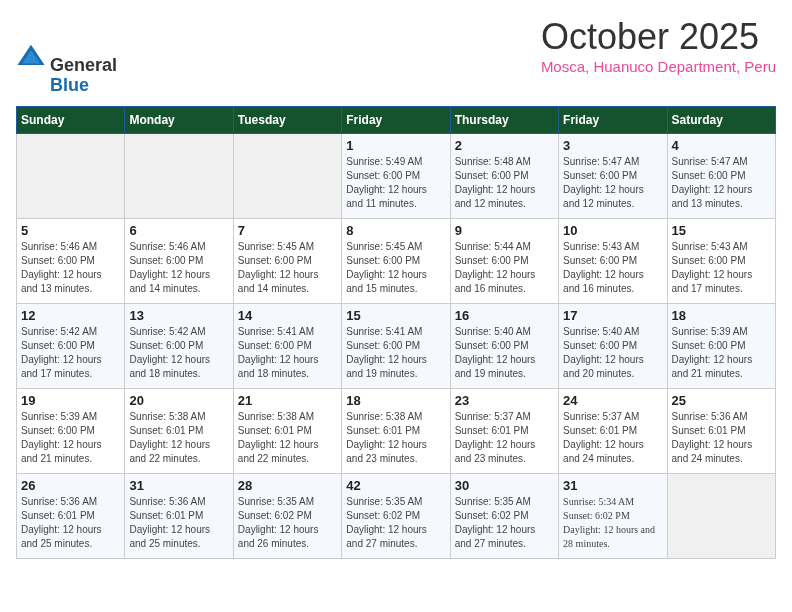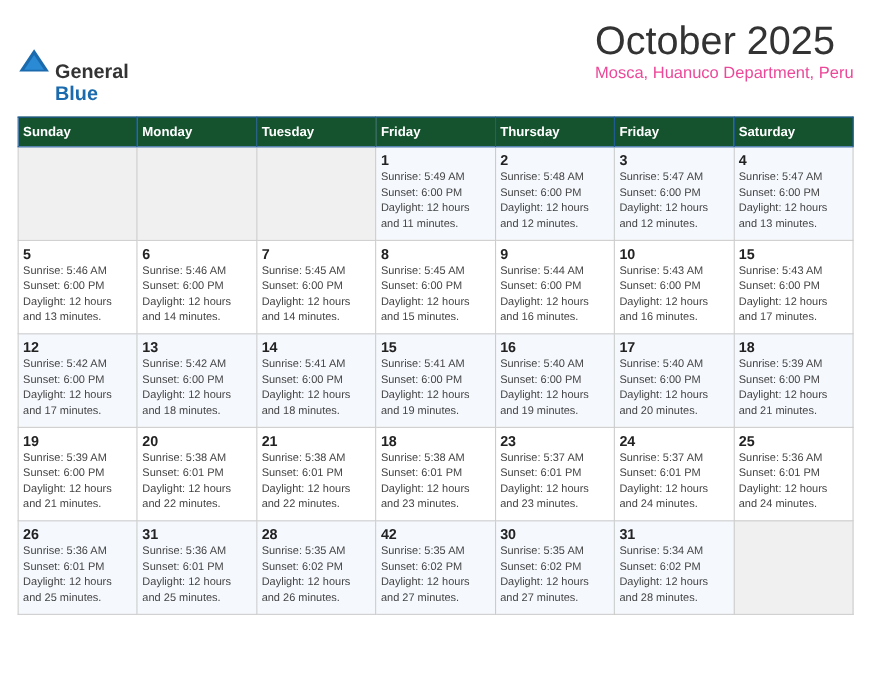--- a/index.html
+++ b/index.html
@@ -307,20 +307,20 @@
 Daylight: 12 hours and 27 minutes.</div>
         </td>
         <td>
           <div class="day-number">30</div>
           <div class="day-info" style="white-space: pre-line;">Sunrise: 5:35 AM
 Sunset: 6:02 PM
 Daylight: 12 hours and 27 minutes.</div>
         </td>
         <td>
           <div class="day-number">31</div>
-          <div class="day-info" style="white-space: pre-line;">Sunrise: 5:34 AM
+          <div class="day-info" style="white-space: pre-line; font-family: Liberation Serif, serif;">Sunrise: 5:34 AM
 Sunset: 6:02 PM
 Daylight: 12 hours and 28 minutes.</div>
         </td>
         <td class="empty-cell"></td>
       </tr>
     </tbody>
 </table>
 
 </body></html>

